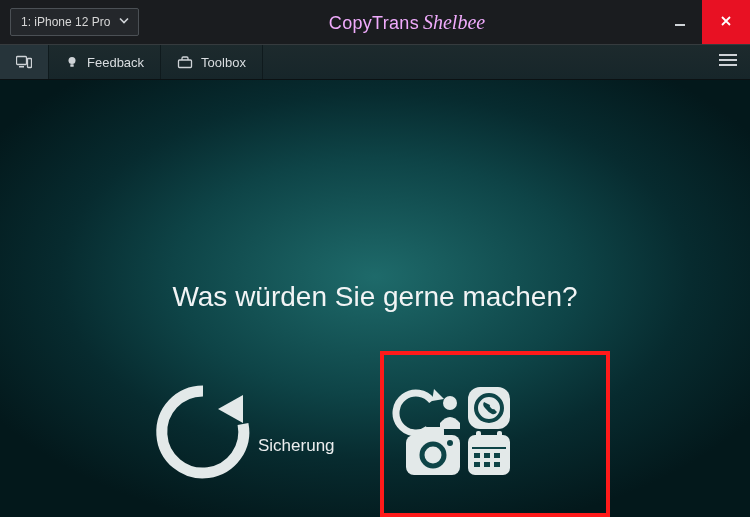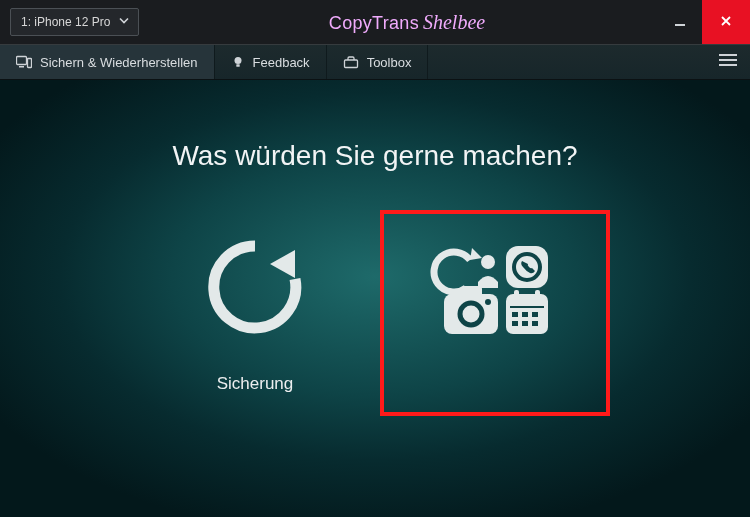--- a/index.html
+++ b/index.html
@@ -68,39 +68,40 @@
 
   
   .main {
     position: relative;
     height: calc(517px - 44px - 36px);
     background:
       radial-gradient(ellipse 60% 60% at 50% 45%, #1e6a6a 0%, #0e4447 45%, #072b2f 70%, #03181b 100%);
     display: flex;
     flex-direction: column;
     align-items: center;
+    justify-content: flex-end;
   }
   .question {
     margin-top: 60px;
     font-size: 28px;
     font-weight: 400;
     color: #f2f4f5;
     text-align: center;
   }
   .options {
     margin-top: 38px;
     width: 100%;
     display: flex;
     justify-content: center;
     gap: 10px;
   }
   .opt {
     width: 230px;
     display: flex;
-    flex-direction: column;
+    flex-direction: row;
     align-items: center;
     padding: 18px 8px 22px;
   }
   .opt .ic { height: 118px; display: flex; align-items: center; justify-content: center; }
   .opt .lbl { margin-top: 28px; font-size: 17px; color: #eceeef; text-align: center; white-space: nowrap; }
   .opt.highlight {
     border: 4px solid #ff1a1a;
   }
 </style>
 </head>
@@ -141,21 +142,20 @@
 
 <div class="tabbar">
   <div class="tab active">
     <span class="ticon">
       <svg width="16" height="14" viewBox="0 0 16 14">
           <rect x="0.5" y="1.5" width="10" height="8" rx="1" fill="none" stroke="#cfd3d7" stroke-width="1.3"></rect>
           <rect x="3" y="11" width="5" height="1.5" fill="#cfd3d7"></rect>
           <rect x="11.5" y="3.5" width="4" height="9" rx="0.8" fill="none" stroke="#cfd3d7" stroke-width="1.3"></rect>
         </svg>
     </span>
-    <span>Sichern &amp; Wiederherstellen</span>
   </div>
   <div class="tab">
     <span class="ticon">
       <svg width="14" height="14" viewBox="0 0 14 14">
           <circle cx="7" cy="5.5" r="3.5" fill="#cfd3d7"></circle>
           <rect x="5.3" y="9.2" width="3.4" height="2.6" rx="0.6" fill="#cfd3d7"></rect>
         </svg>
     </span>
     <span>Feedback</span>
   </div>

